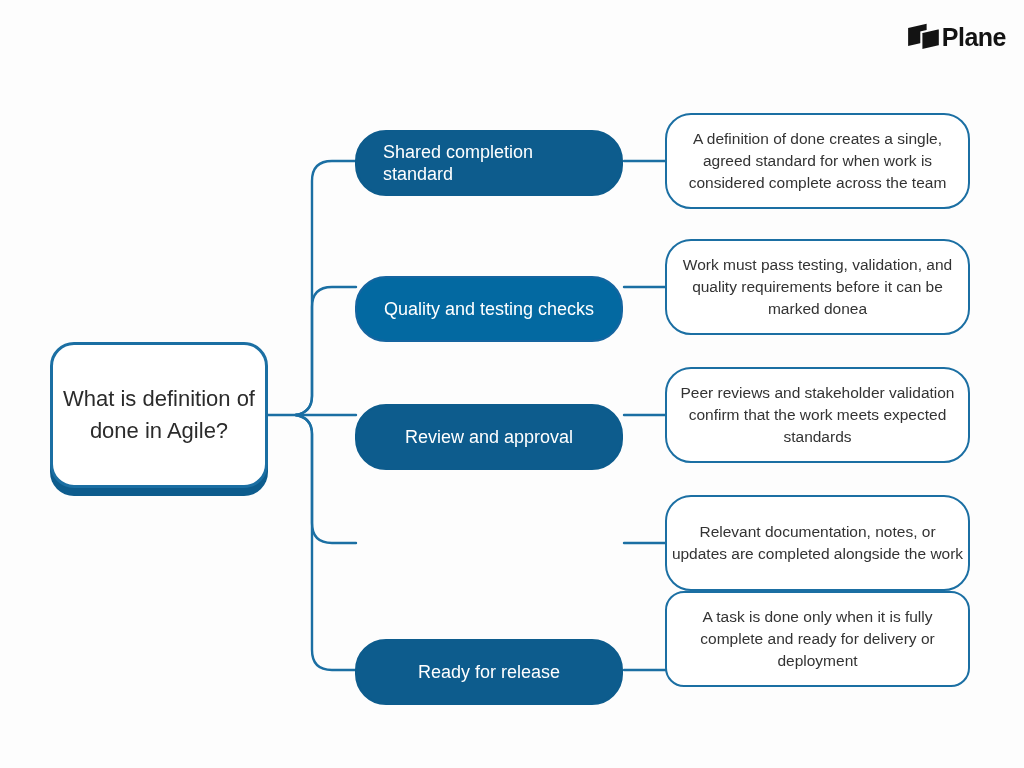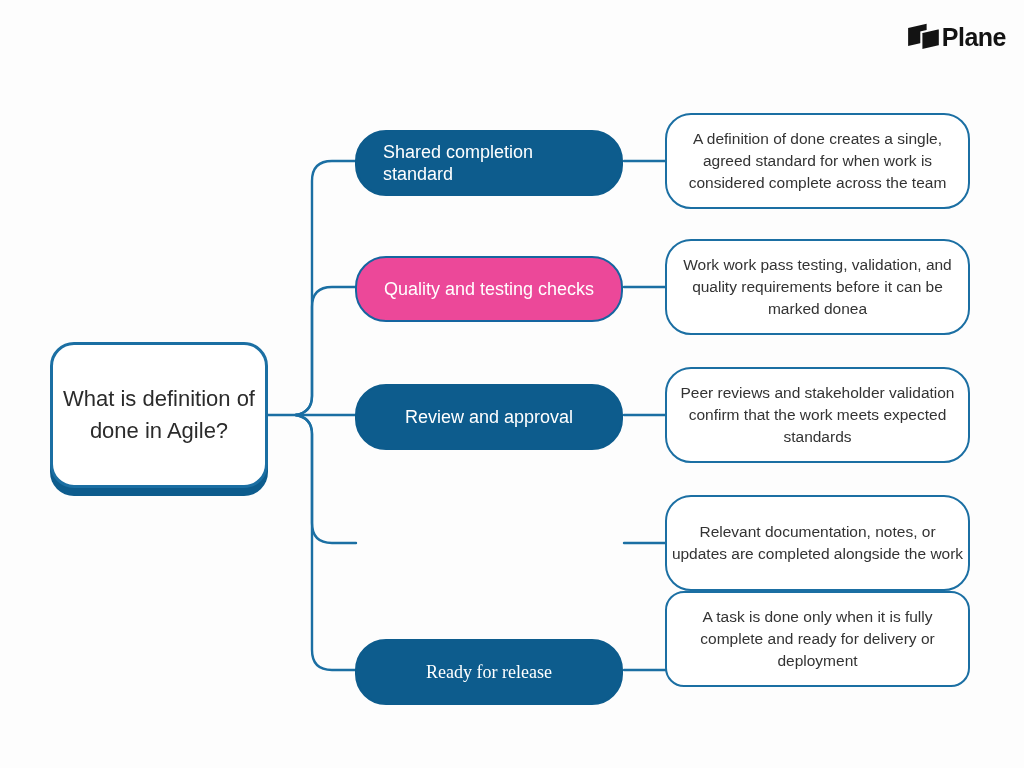--- a/index.html
+++ b/index.html
@@ -40,23 +40,23 @@
   
   .pill {
     position:absolute; left:355px; width:268px; height:66px;
     border-radius:31px;
     display:flex; align-items:center; justify-content:center;
     text-align:left;
     color:#ffffff; font-size:18px; line-height:1.25;
     padding:0 26px;
   }
   .pill.dark { background:#0d5c8d; border:2px solid #0d5c8d; }
-  .pill.light { background:#ec4899; border:2px solid #1565a0; }
-  .p0 { top:130px; } .p1 { top:256px; } .p2 { top:384px; }
-  .p3 { top:512px; } .p4 { top:639px;font-family:Liberation Serif, serif; }
+  .pill.light { background:#0369a1; border:2px solid #1565a0;margin-top:20px; }
+  .p0 { top:130px; } .p1 { top:256px; } .p2 { top:404px; }
+  .p3 { top:512px; } .p4 { top:639px; }
 
   
   .desc {
     position:absolute; left:665px; width:305px; height:96px;
     background:#ffffff;
     border:2px solid #1b6fa3;
     border-radius:26px;
     display:flex; align-items:center; justify-content:center;
     text-align:center;
     font-size:15.5px; line-height:1.42; color:#333333;
@@ -113,21 +113,21 @@
     <span>Review and approval</span>
   </div>
   <div class="pill dark p4">
     <span>Ready for release</span>
   </div>
 
   <div class="desc d0">
     <span>A definition of done creates a single, agreed standard for when work is considered complete across the team</span>
   </div>
   <div class="desc d1">
-    <span>Work work pass testing, validation, and quality requirements before it can be marked donea</span>
+    <span>Work must pass testing, validation, and quality requirements before it can be marked donea</span>
   </div>
   <div class="desc d3">
     <span>Relevant documentation, notes, or updates are completed alongside the work</span>
   </div>
   <div class="desc d2">
     <span>Peer reviews and stakeholder validation confirm that the work meets expected standards</span>
   </div>
   <div class="desc d4">
     <span>A task is done only when it is fully complete and ready for delivery or deployment</span>
   </div>

